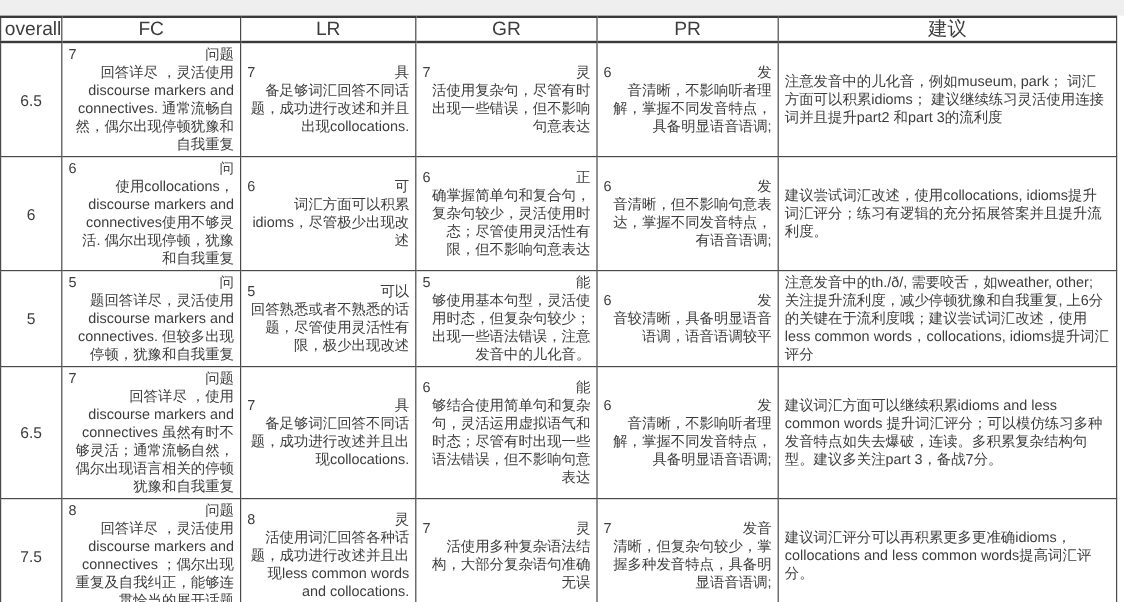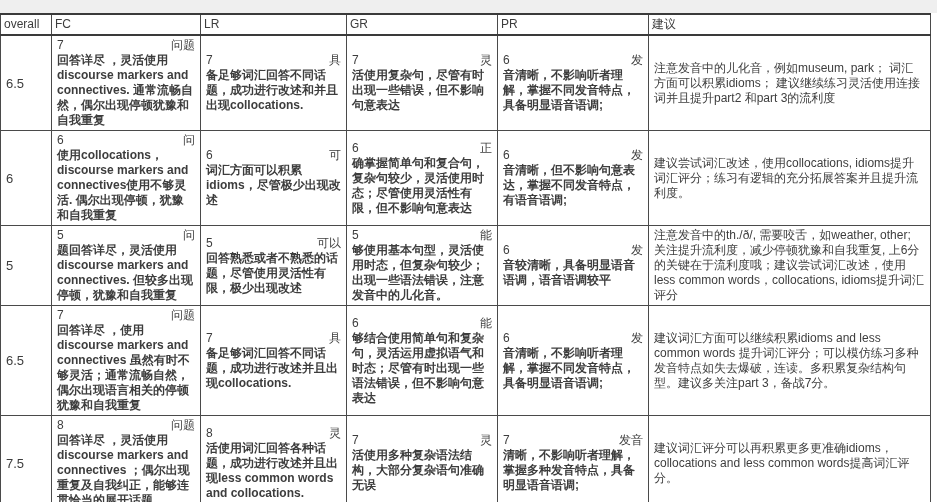--- a/index.html
+++ b/index.html
@@ -33,34 +33,34 @@
     border: 1px solid #4a4a4a;
     padding: 2px 5px;
     vertical-align: middle;
     overflow: hidden;
   }
   table.rubric thead th {
     border-top: 2px solid #3a3a3a;
     border-bottom: 2px solid #3a3a3a;
     font-weight: normal;
     height: 17px;
-    text-align: left;
-    font-size: 12px;
+    text-align: center;
+    font-size: 16px;
     padding: 1px 3px;
   }
   td.overall-cell {
+    text-align: center;
     font-size: 13px;
   }
   .line1 {
     display: flex;
     justify-content: space-between;
   }
   .cellbody {
-    text-align: left;
-    font-weight: bold;
+    text-align: right;
   }
   td.advice-cell {
     text-align: left;
     padding: 2px 8px;
   }
 </style>
 </head>
 <body>
 
 <div class="top-strip"></div>
@@ -234,18 +234,18 @@
             <span class="score">7</span>
             <span class="lead">灵</span>
           </div>
           <div class="cellbody">活使用多种复杂语法结构，大部分复杂语句准确无误</div>
         </td>
         <td class="score-cell">
           <div class="line1">
             <span class="score">7</span>
             <span class="lead">发音</span>
           </div>
-          <div class="cellbody">清晰，不影响听者理解，掌握多种发音特点，具备明显语音语调;</div>
+          <div class="cellbody">清晰，但复杂句较少，掌握多种发音特点，具备明显语音语调;</div>
         </td>
         <td class="advice-cell">建议词汇评分可以再积累更多更准确idioms， collocations and less common words提高词汇评分。</td>
       </tr>
     </tbody>
 </table>
 
 </body></html>

